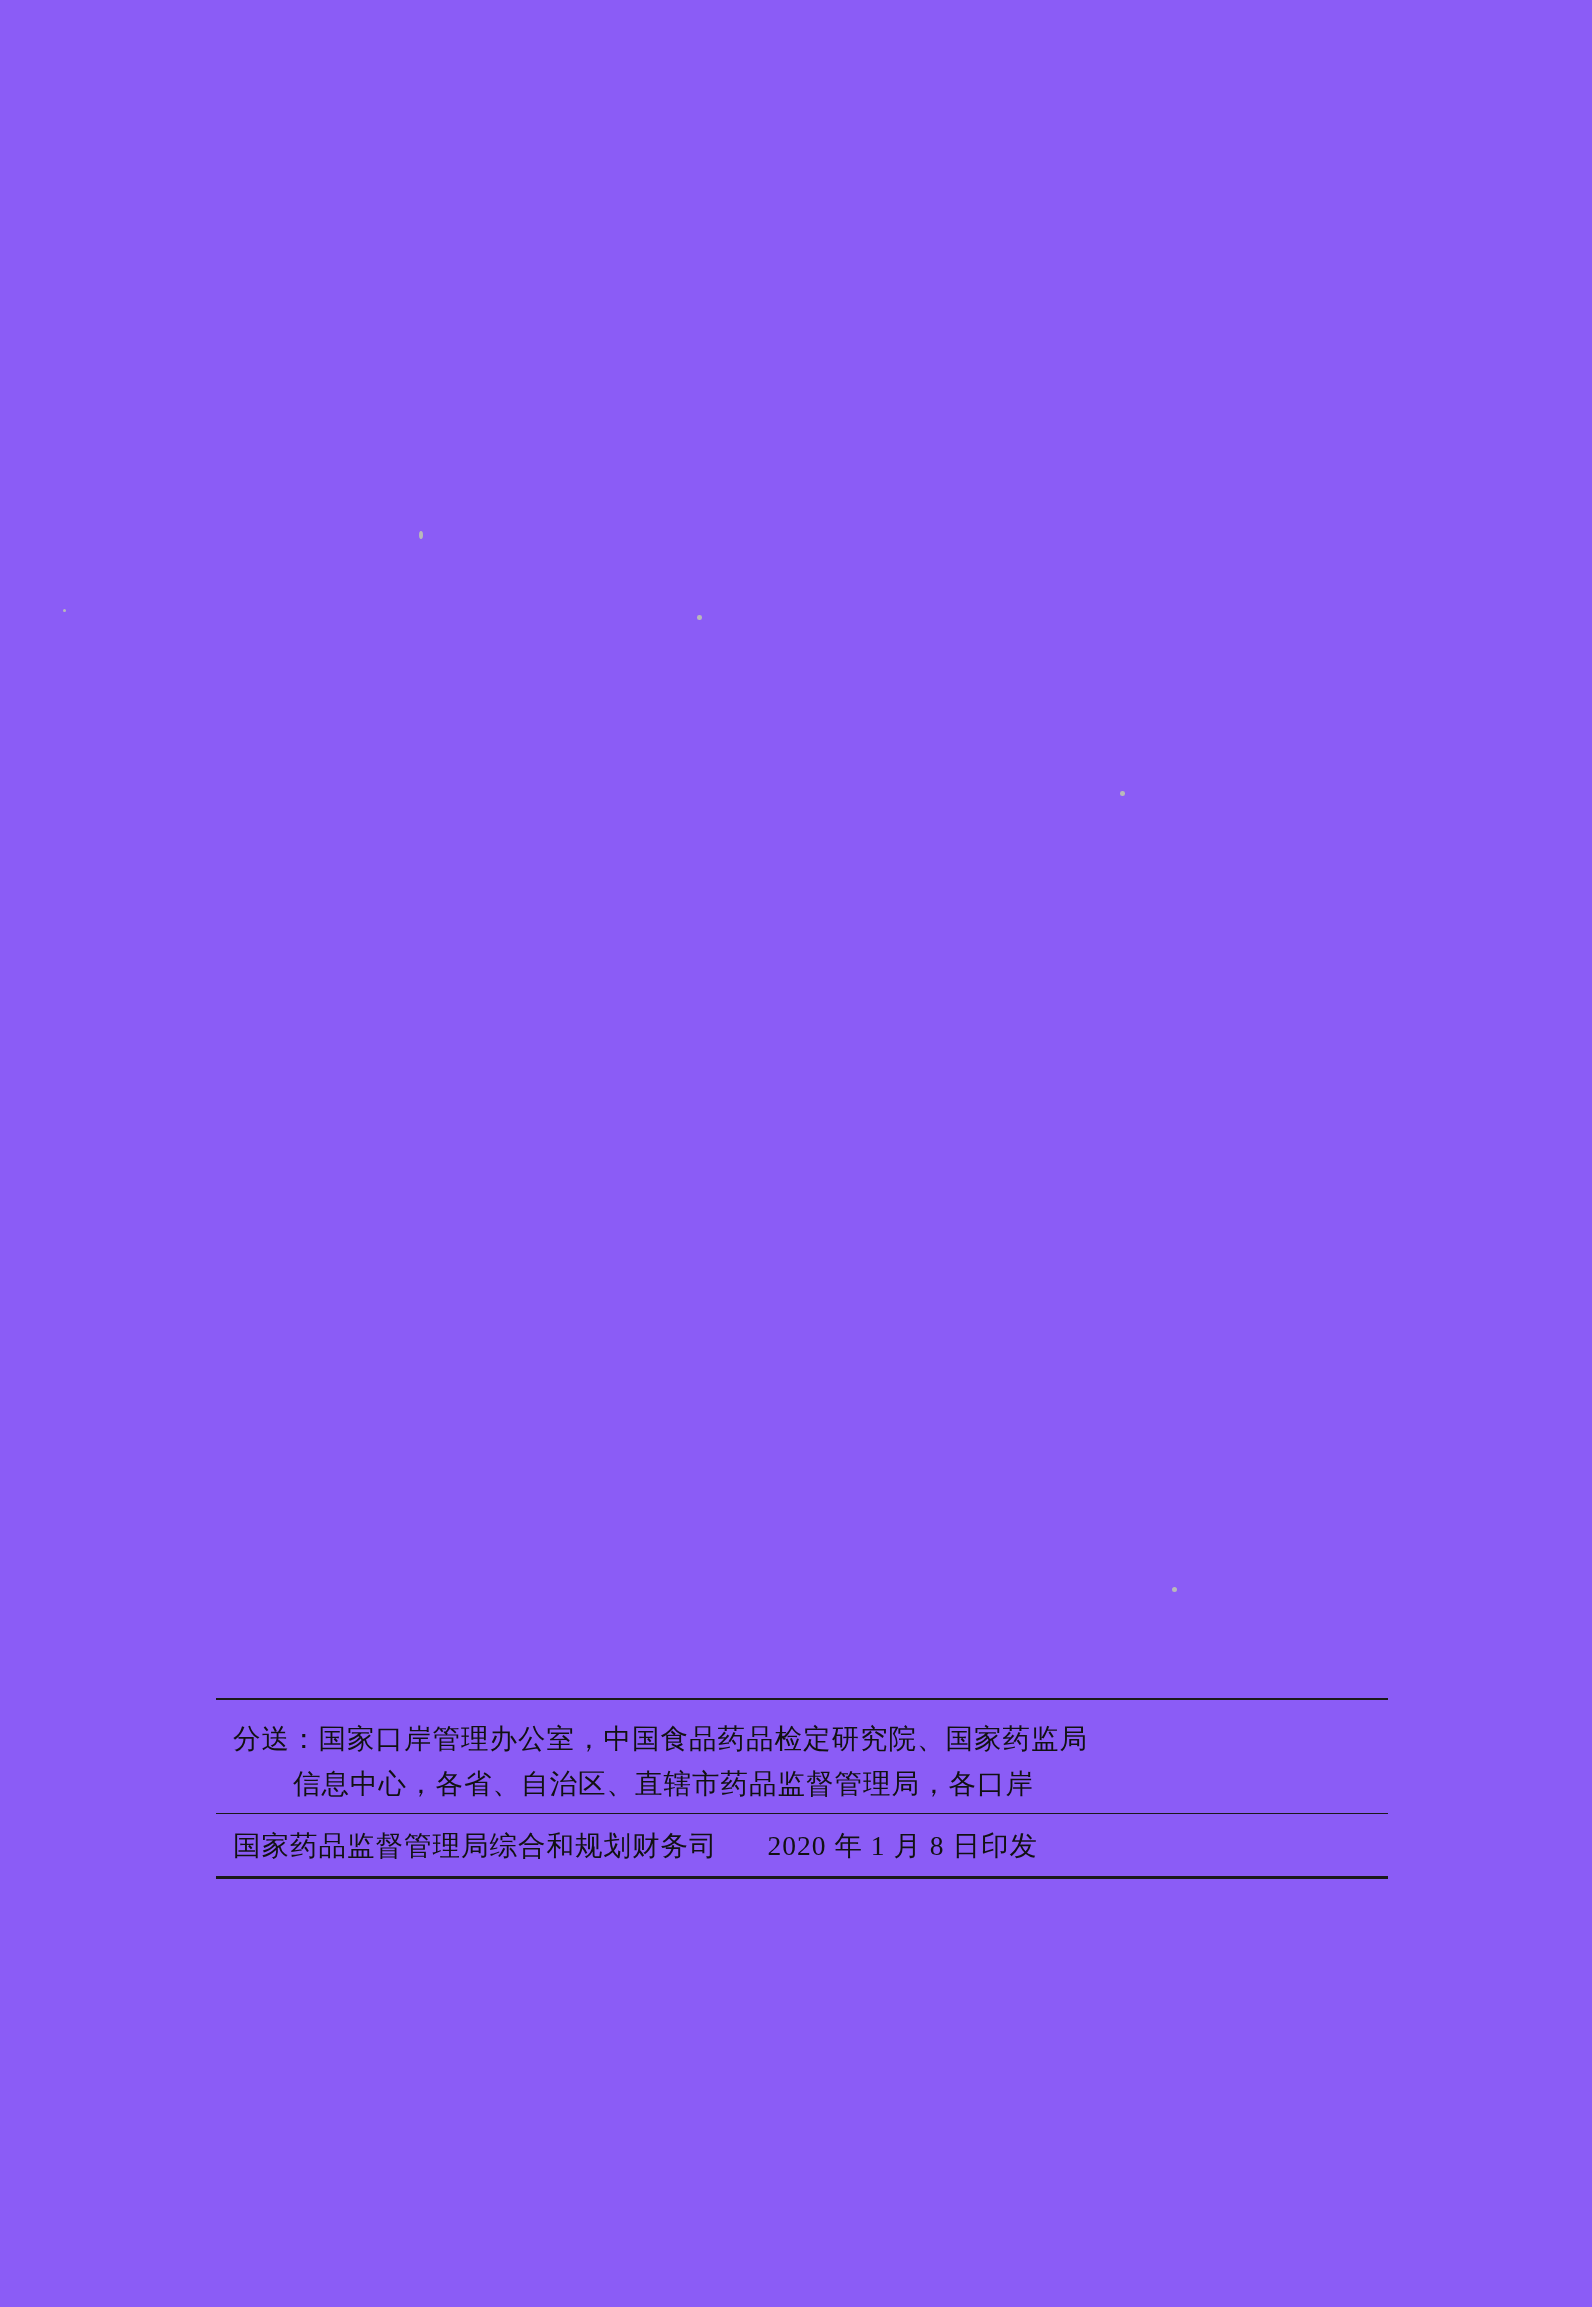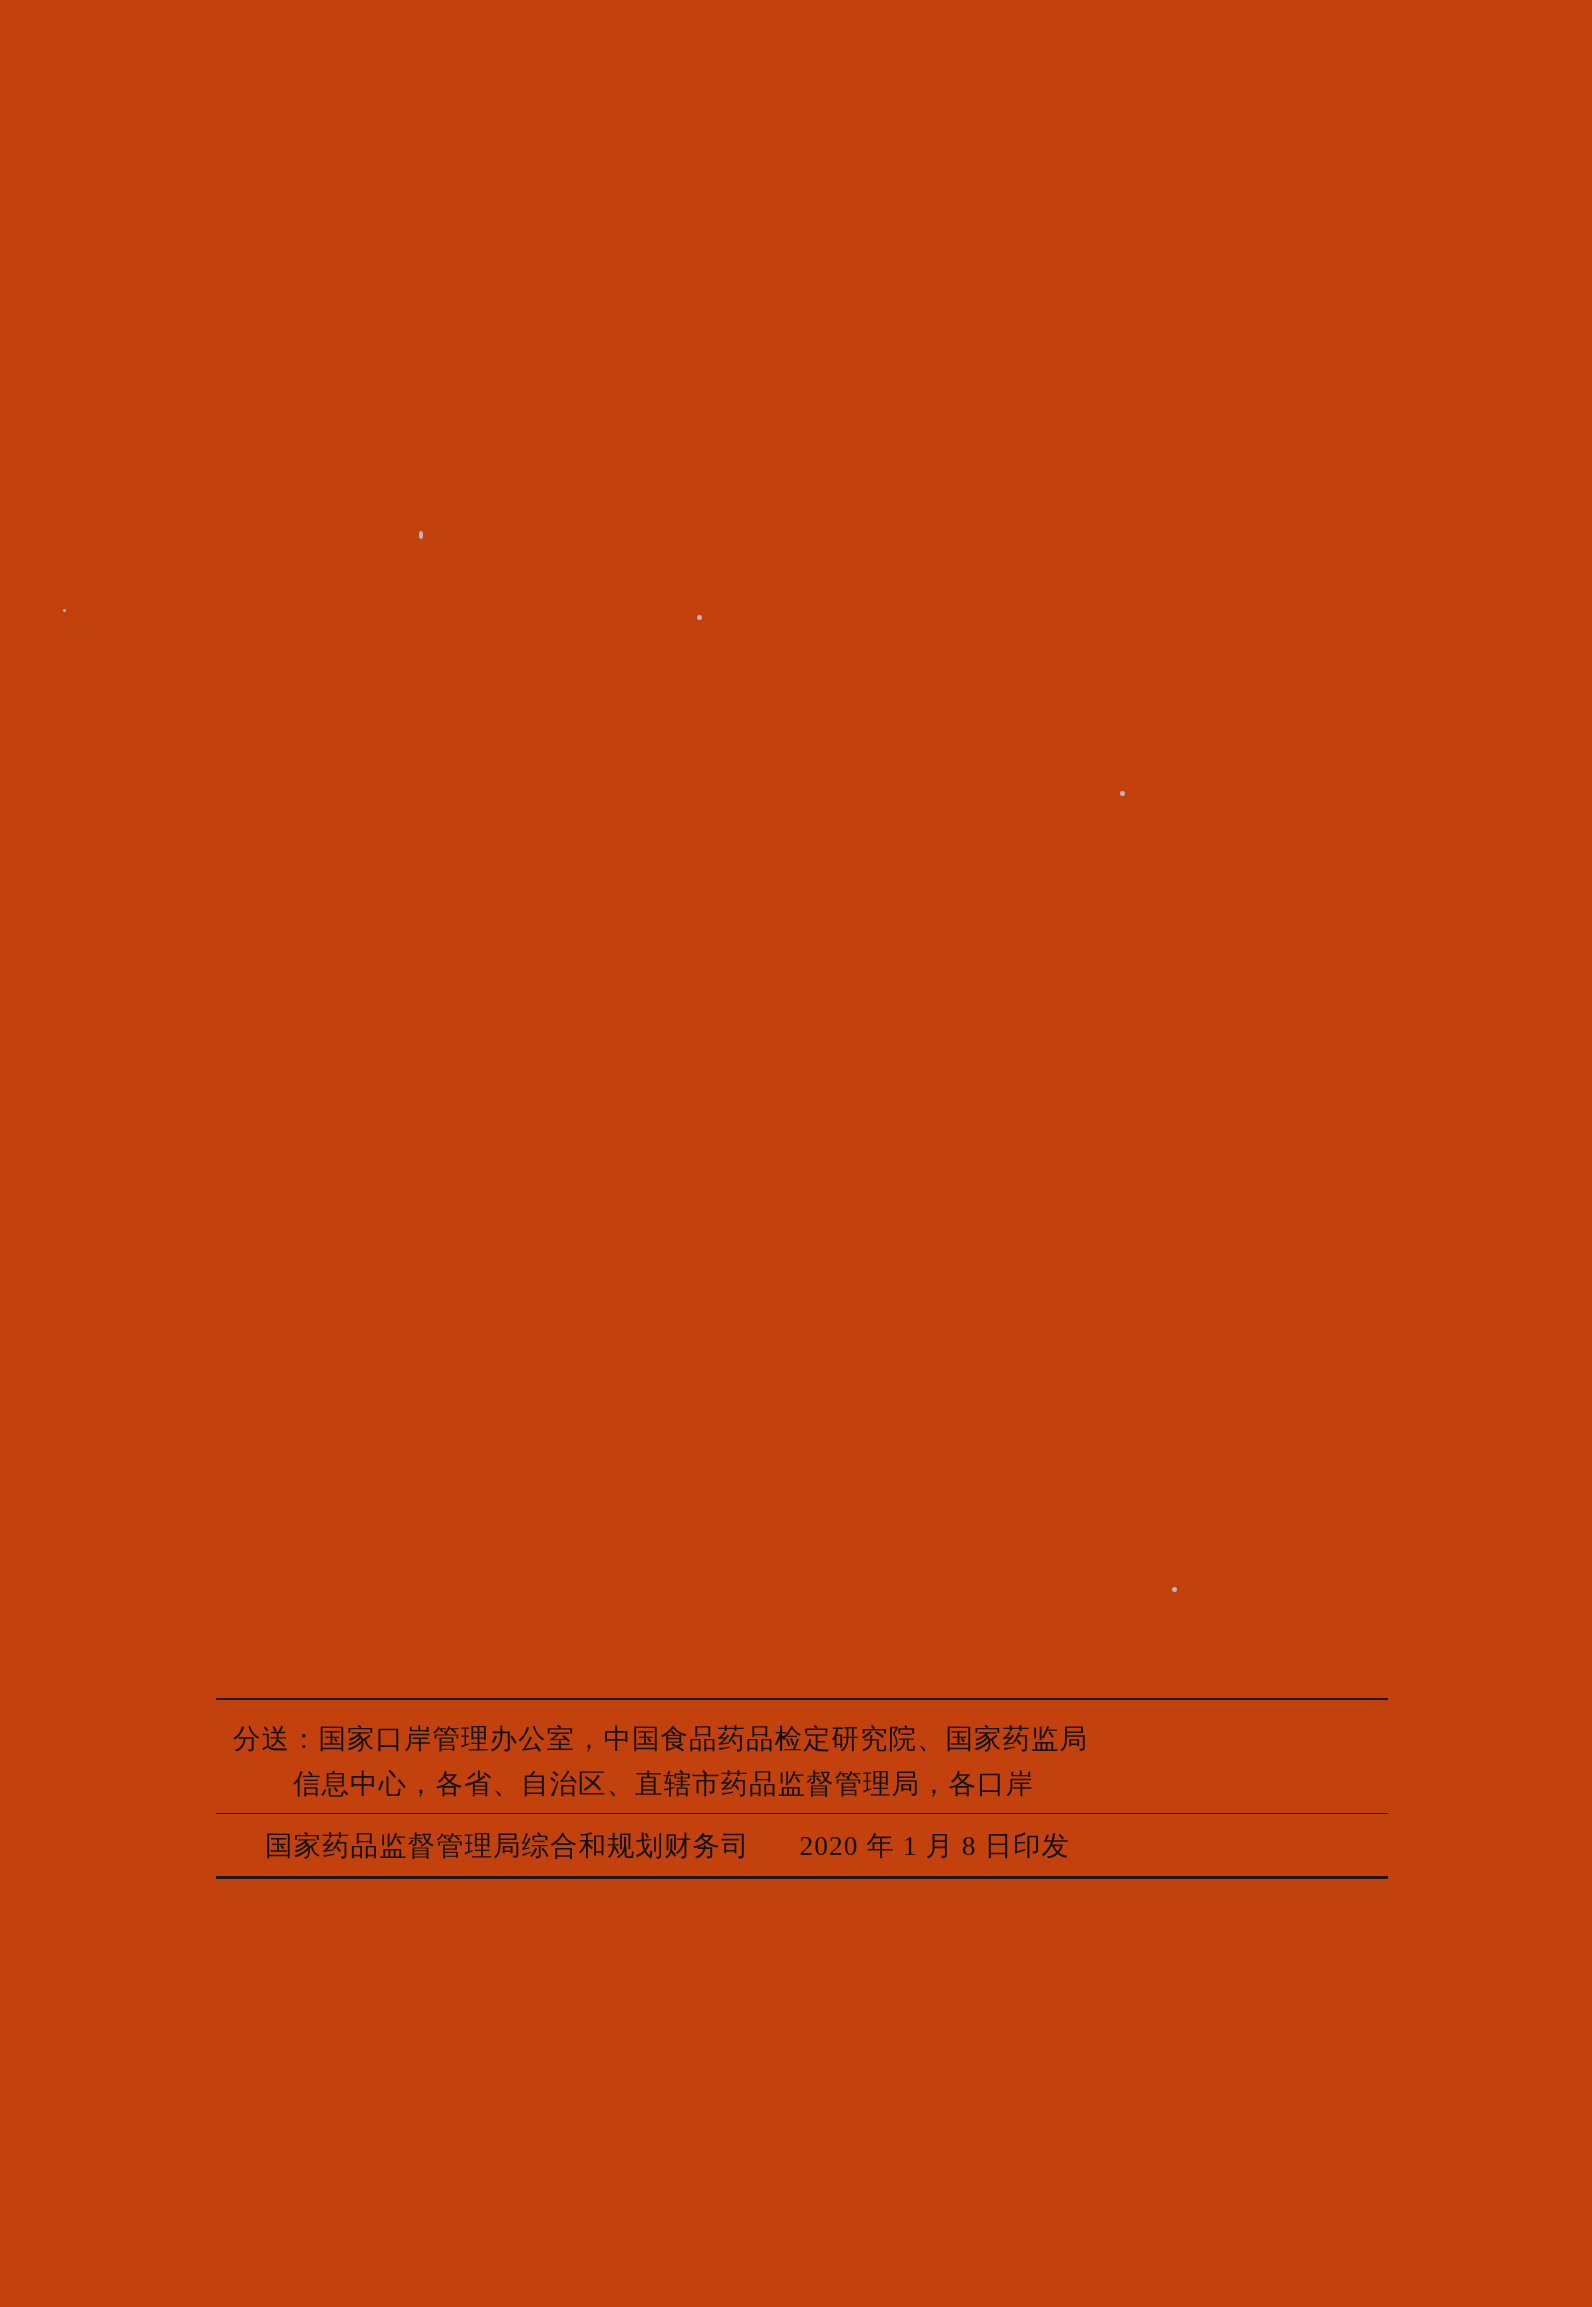--- a/index.html
+++ b/index.html
@@ -7,21 +7,21 @@
     padding: 0;
     background: #ffffff;
   }
   body {
     font-family: "Liberation Serif", serif;
   }
   .page {
     position: relative;
     width: 1592px;
     height: 2307px;
-    background: #c2410c;
+    background: #8b5cf6;
     overflow: hidden;
   }
 
   
   .speck {
     position: absolute;
     background: #b9b9b9;
     border-radius: 50%;
   }
 
@@ -64,21 +64,20 @@
   .issuer-row {
     display: flex;
     align-items: baseline;
     padding: 14.4px 0 11.8px 17px;
   }
   .issuer-name {
     font-size: 27.5px;
     color: #111111;
     letter-spacing: 1px;
     white-space: nowrap;
-    margin-left: 32px;
   }
   .issue-date {
     font-size: 27.5px;
     color: #111111;
     letter-spacing: 1px;
     white-space: nowrap;
     margin-left: 50px;
   }
 </style>
 </head>

